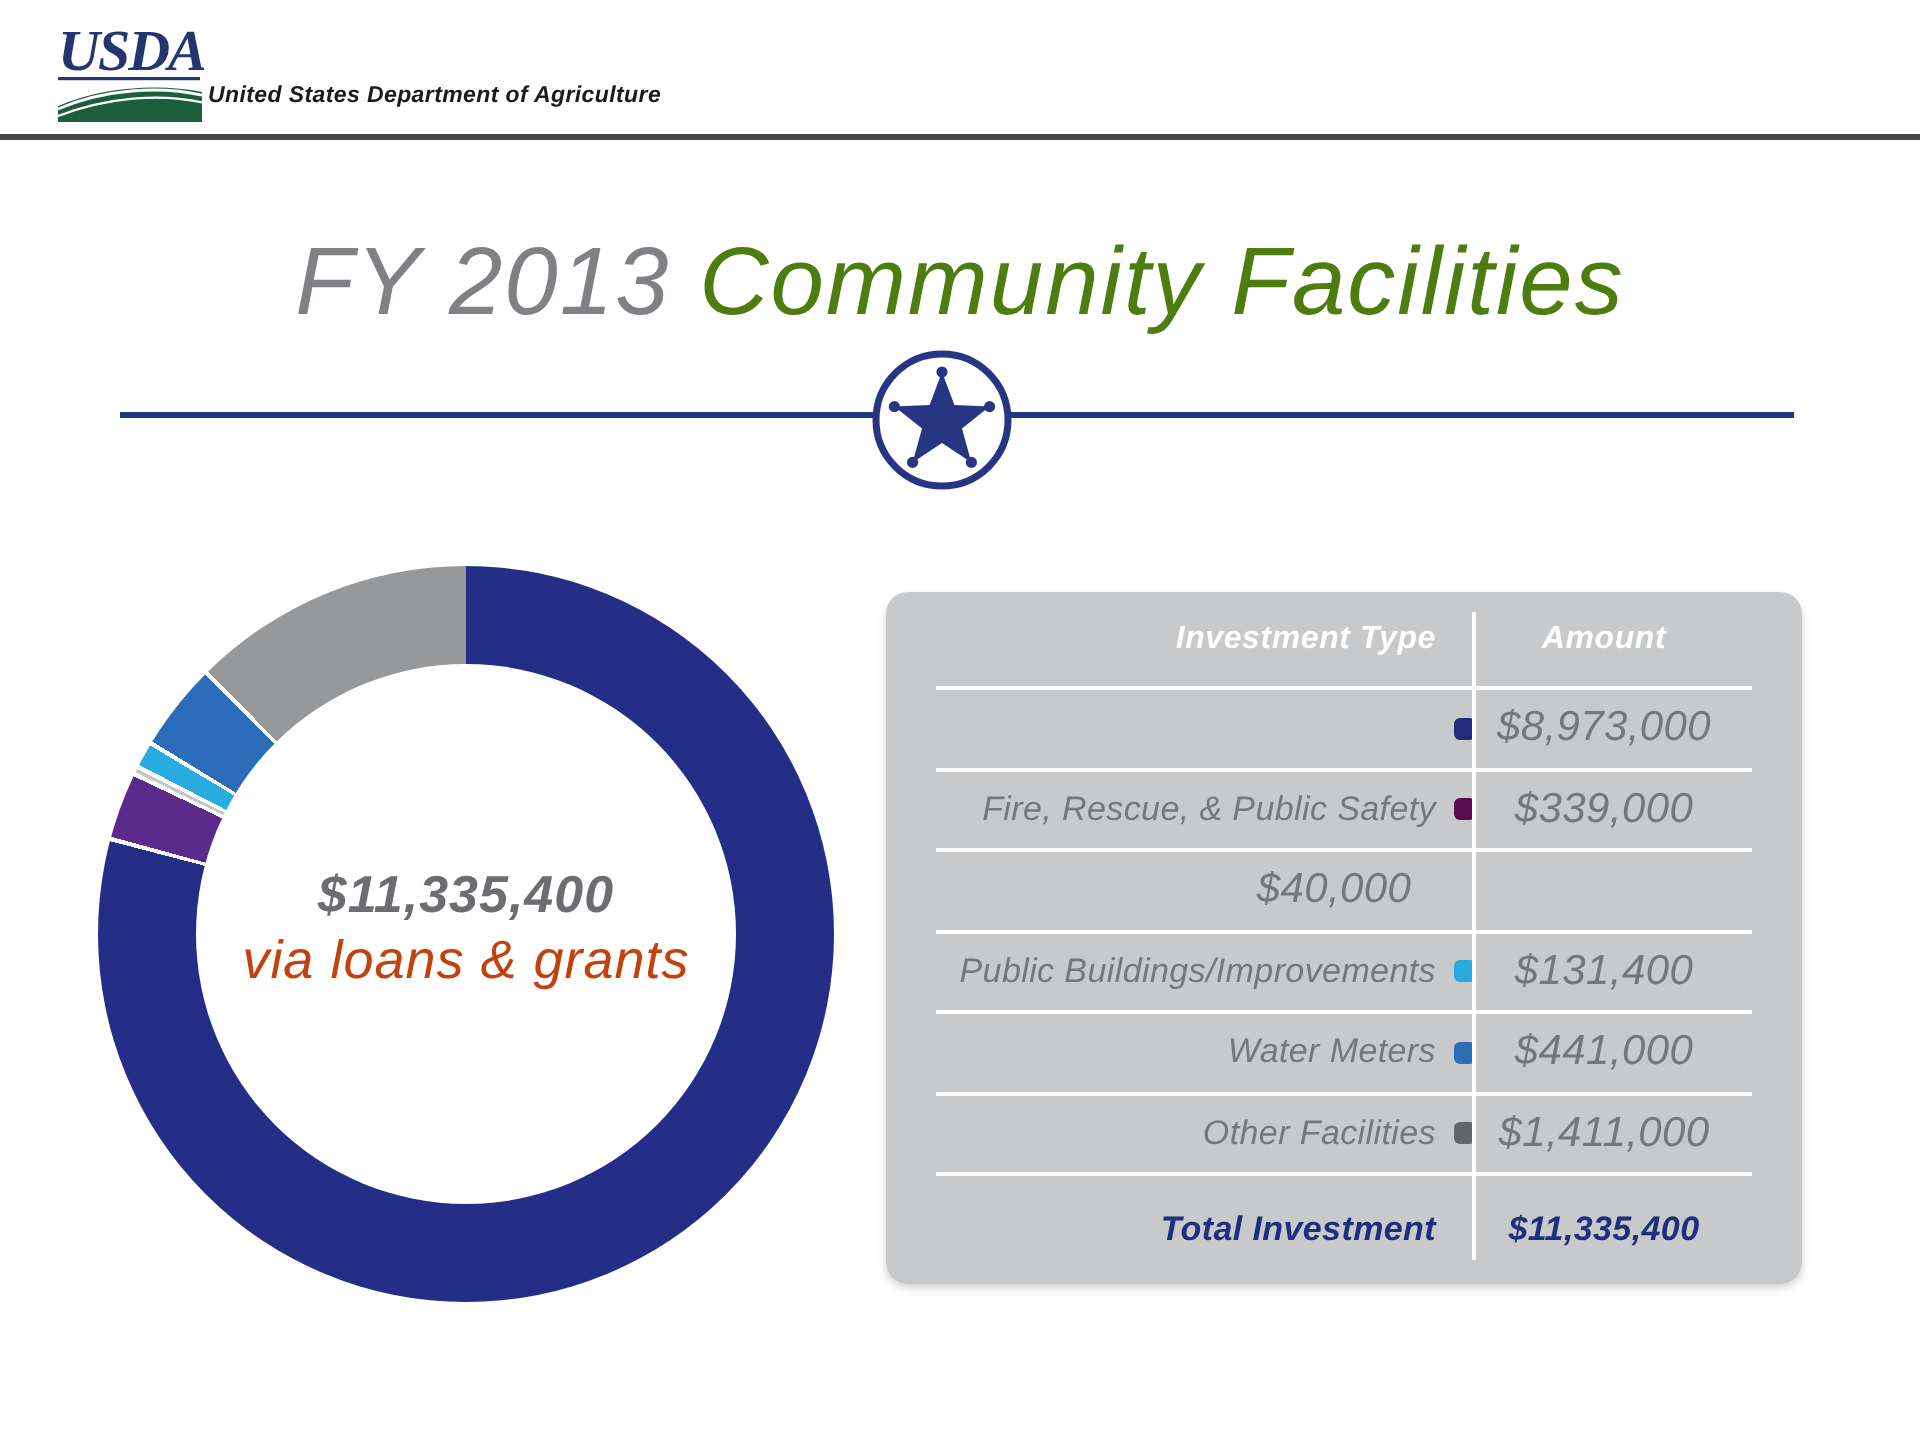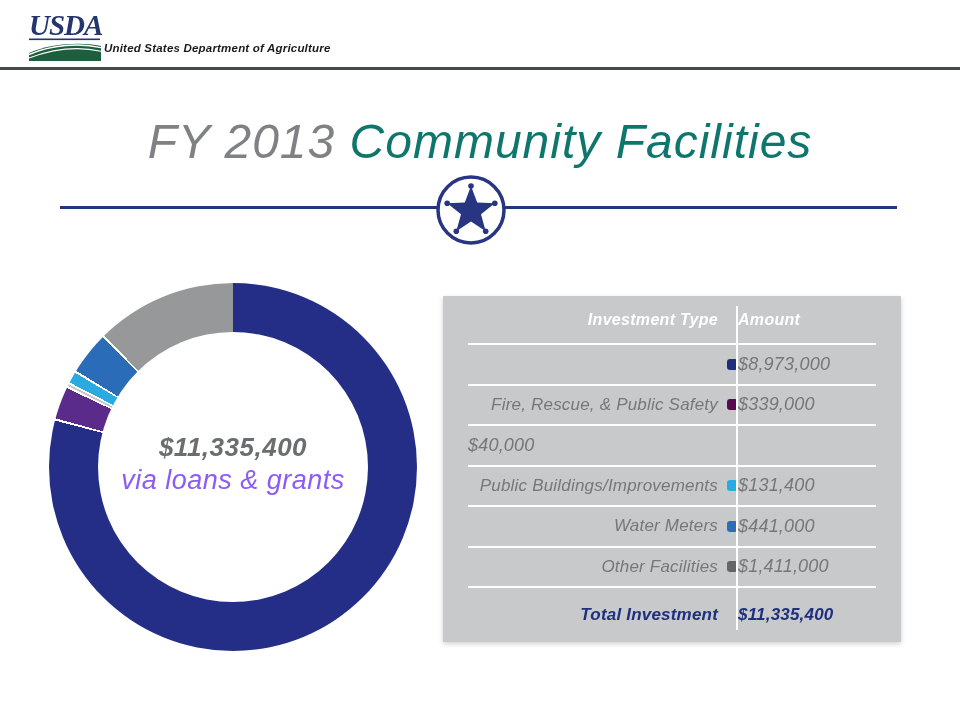--- a/index.html
+++ b/index.html
@@ -13,50 +13,50 @@
     position:absolute;left:104px;top:42px;font-size:11.5px;font-weight:bold;
     color:#1a1a1a;letter-spacing:.2px;
   }
   .header-rule{position:absolute;left:0;top:67px;width:960px;height:3px;background:#474849;}
   
   .page-title{
     position:absolute;left:0;top:114px;width:960px;text-align:center;
     font-size:48px;letter-spacing:1px;line-height:1.15;white-space:nowrap;
   }
   .t-prefix{color:#808184;}
-  .t-main{color:#0f766e;}
+  .t-main{color:#4d7c0f;}
   .title-rule{position:absolute;left:60px;top:206px;width:837px;height:3px;background:#21377e;}
   .star-badge{position:absolute;left:433px;top:172px;width:76px;height:76px;z-index:2;}
   
   .donut-wrap{position:absolute;left:49px;top:283px;width:368px;height:368px;}
   .donut{position:absolute;inset:0;border-radius:50%;}
   .donut-hole{position:absolute;inset:49px;border-radius:50%;background:#ffffff;}
   .donut-center{
     position:absolute;left:0;top:50%;width:100%;transform:translateY(-54%);
     text-align:center;line-height:1.25;
   }
   .donut-amount{font-size:26px;font-weight:bold;color:#6c6d70;letter-spacing:.5px;}
-  .donut-caption{font-size:27px;color:#8b5cf6;letter-spacing:.5px;text-align:center;}
+  .donut-caption{font-size:27px;color:#c2410c;letter-spacing:.5px;text-align:center;}
   
   .invest-table{
     position:absolute;left:443px;top:296px;width:458px;height:346px;
-    background:#c8c9cb;border-radius:0;box-sizing:border-box;
+    background:#c8c9cb;border-radius:11px;box-sizing:border-box;
     padding:0 25px;display:flex;flex-direction:column;
     box-shadow:0 2px 5px rgba(0,0,0,.18);
   }
   .v-divider{position:absolute;left:293px;top:10px;bottom:12px;width:2px;background:#ffffff;}
   .t-row{display:flex;align-items:center;border-bottom:2px solid #ffffff;height:40.5px;box-sizing:border-box;flex:none;}
   .t-row.head{height:49px;}
   .t-row.total{border-bottom:none;flex:1;}
   .c1{width:270px;box-sizing:border-box;display:flex;justify-content:flex-end;align-items:center;}
-  .c2{flex:1;text-align:left;padding-right:10px;}
+  .c2{flex:1;text-align:center;padding-right:10px;}
   .head .c1{padding-right:20px;font-size:16px;font-weight:bold;color:#ffffff;letter-spacing:.3px;display:block;text-align:right;}
   .head .c2{font-size:16px;font-weight:bold;color:#ffffff;letter-spacing:.3px;}
   .lbl{font-size:17px;color:#76777a;letter-spacing:.2px;}
-  .c2{font-size:18px;color:#76777a;letter-spacing:.2px;}
+  .c2{font-size:21px;color:#76777a;letter-spacing:.2px;}
   .swatch{width:11px;height:11px;border-radius:3px;margin-left:9px;flex:none;}
   .total .c1{padding-right:20px;display:block;text-align:right;font-size:17px;font-weight:bold;color:#1e2f7d;letter-spacing:.2px;}
   .total .c2{font-size:17px;font-weight:bold;color:#1e2f7d;}
 </style>
 </head>
 <body>
 
 <div class="slide">
 
   <svg class="usda-logo" viewBox="0 0 74 54">

